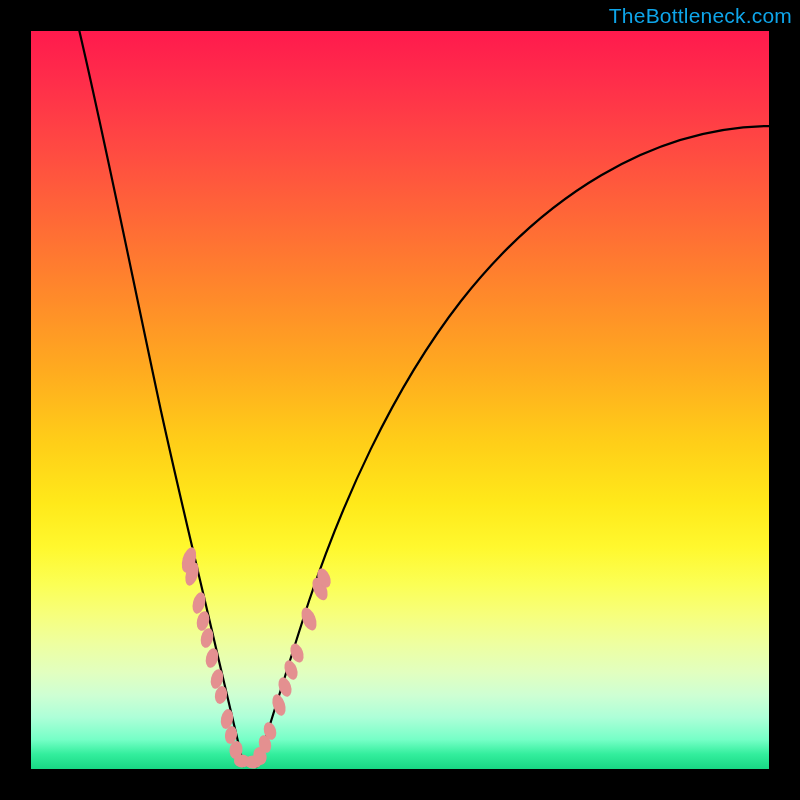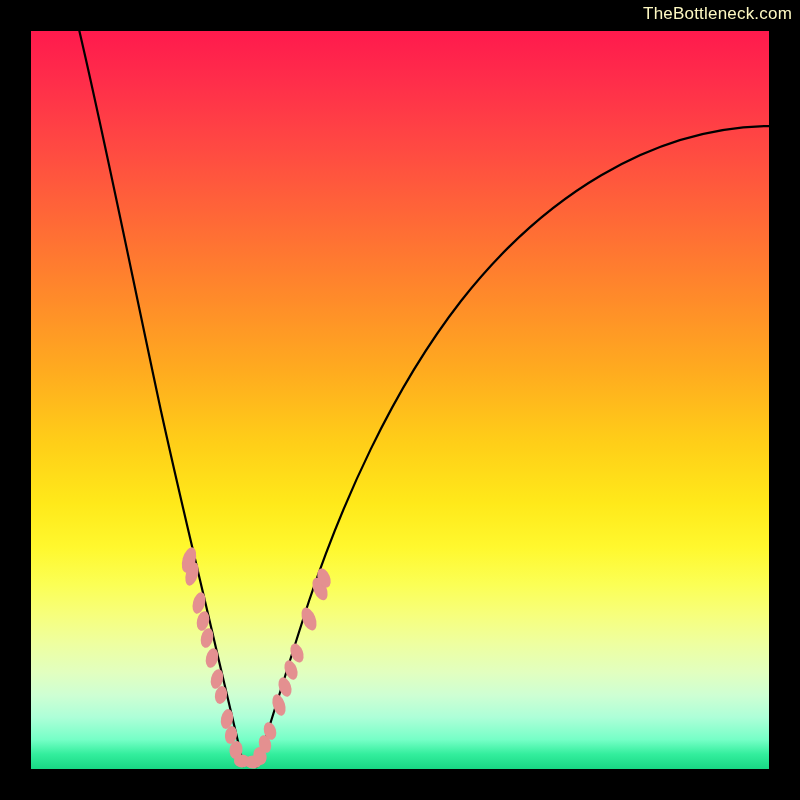--- a/index.html
+++ b/index.html
@@ -47,22 +47,22 @@
   svg.curves {
     position: absolute;
     inset: 0;
     width: 100%;
     height: 100%;
   }
   .watermark {
     position: absolute;
     top: 4px;
     right: 8px;
-    color: #fef9c3;
-    font-size: 17px;
+    color: #0ea5e9;
+    font-size: 21px;
     font-weight: 400;
     letter-spacing: 0.2px;
     z-index: 10;
     user-select: none;
     text-align: right;
   }
 </style>
 </head>
 <body>
 

